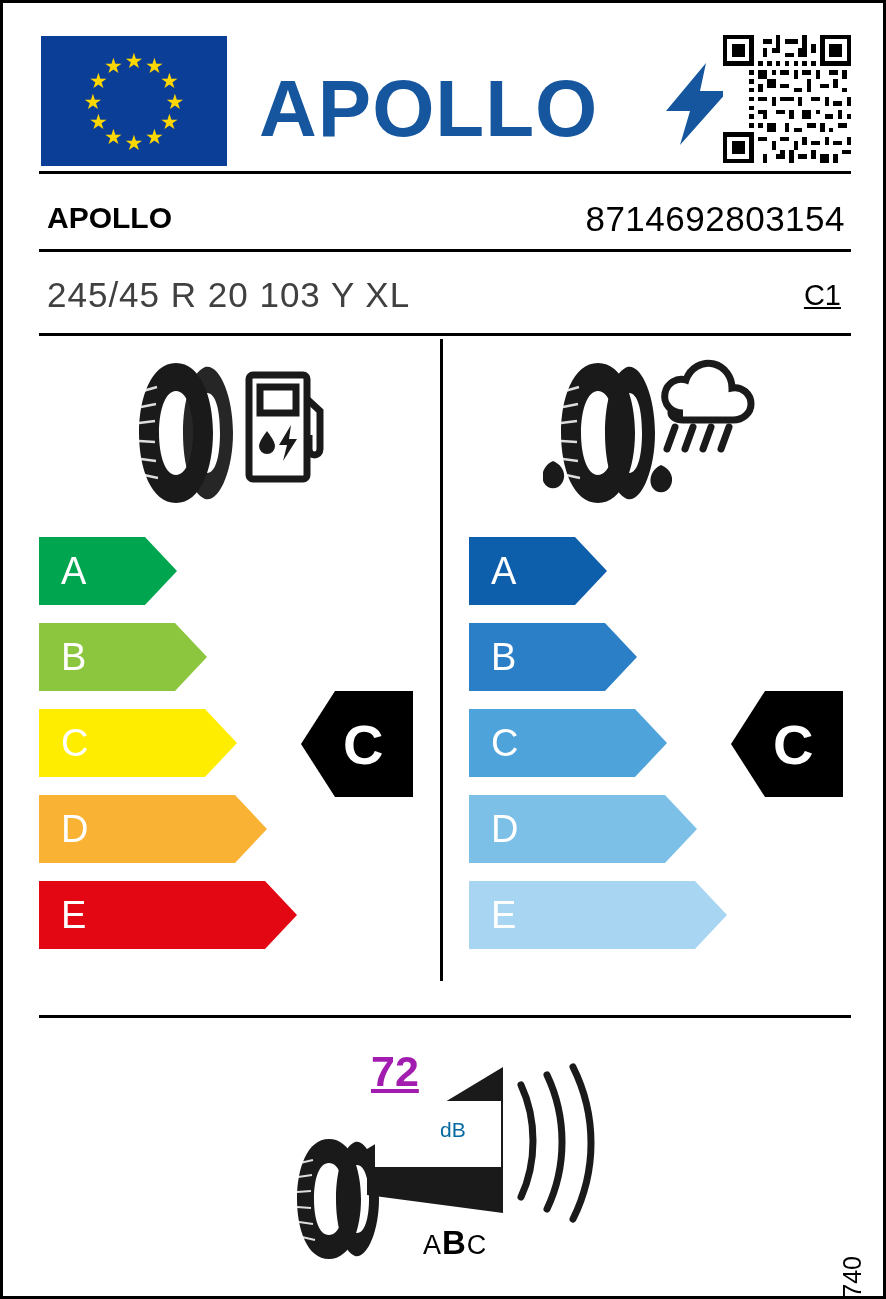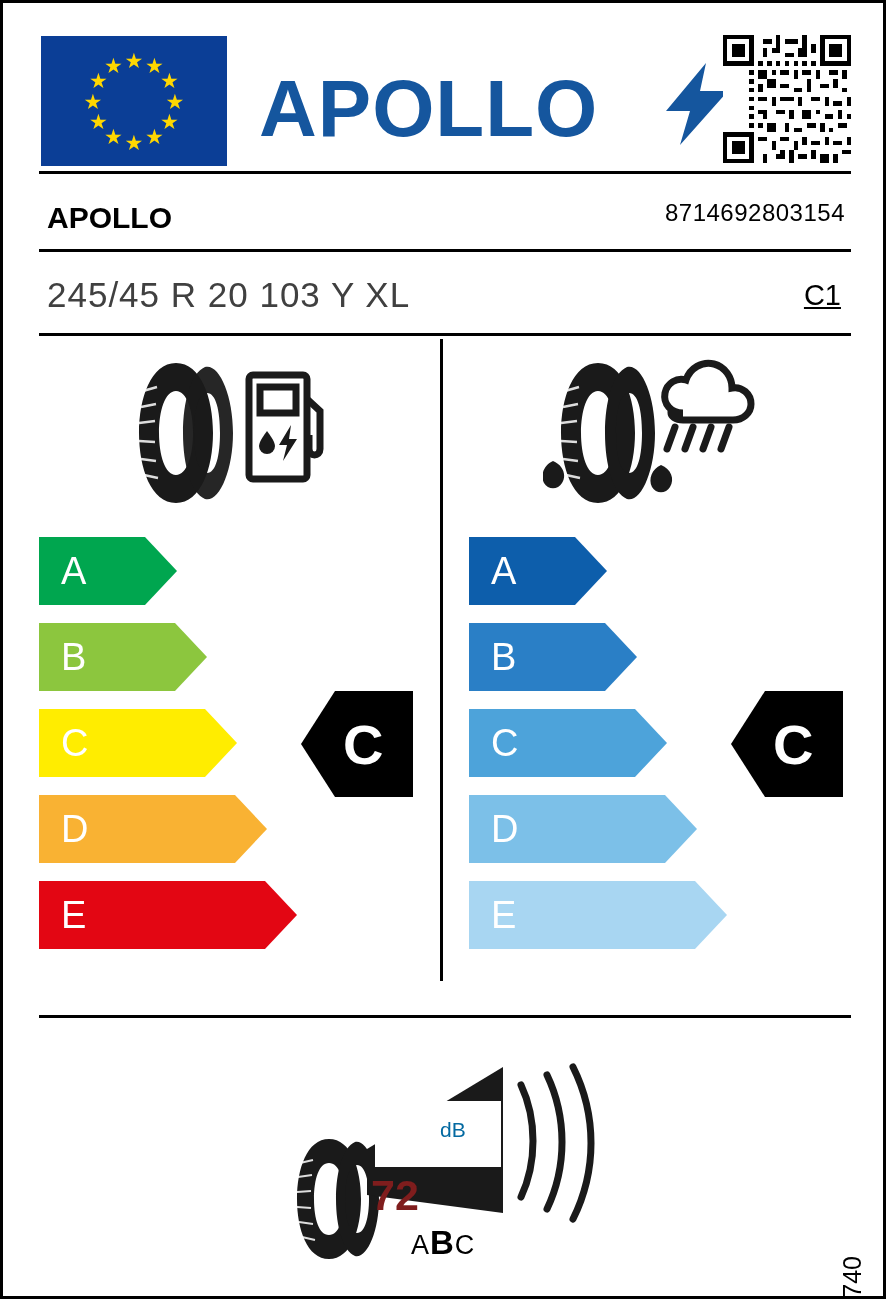--- a/index.html
+++ b/index.html
@@ -84,21 +84,21 @@
     left: 44px;
     top: 198px;
     font-size: 30px;
     font-weight: bold;
     color: #000;
   }
   .ean {
     position: absolute;
     right: 38px;
     top: 196px;
-    font-size: 24px;
+    font-size: 35px;
     color: #000;
     letter-spacing: 0.5px;
   }
   .tyre-size {
     position: absolute;
     left: 44px;
     top: 272px;
     font-size: 35px;
     color: #404040;
     letter-spacing: 1px;
@@ -168,35 +168,36 @@
     position: absolute;
     left: 36px;
     top: 1012px;
     width: 812px;
     height: 3px;
     background: #000;
   }
   .noise-db {
     position: absolute;
     left: 368px;
-    top: 1168px;
+    top: 1044px;
     font-size: 43px;
     font-weight: bold;
-    color: #7f1d1d;
+    color: #a21caf;
+    text-decoration: underline;
   }
   .noise-unit {
     position: absolute;
     left: 437px;
     top: 1115px;
     font-size: 21px;
     color: #0369a1;
   }
   .noise-classes {
     position: absolute;
-    left: 408px;
+    left: 420px;
     top: 1221px;
     font-size: 27px;
     color: #000;
     letter-spacing: 1px;
   }
   .noise-classes b {
     font-size: 33px;
     font-weight: bold;
   }
   .date-code {

